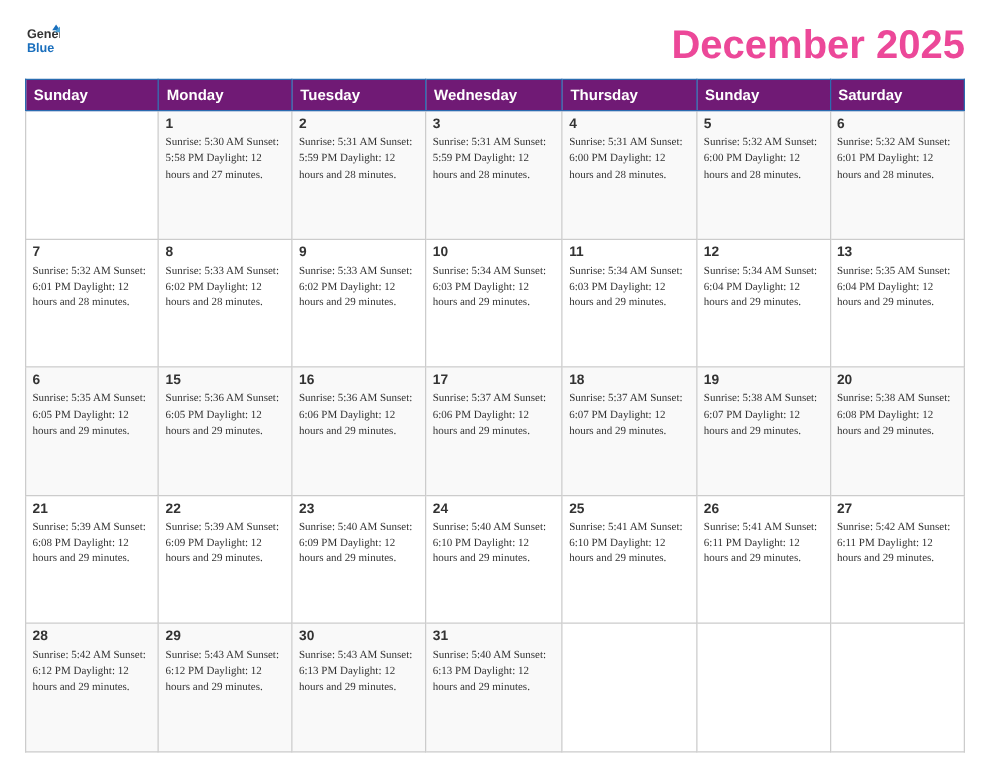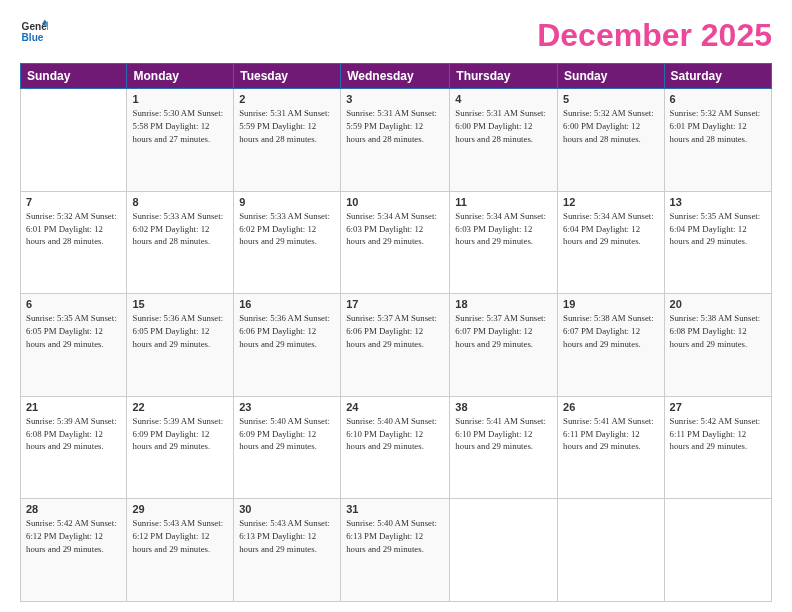--- a/index.html
+++ b/index.html
@@ -293,21 +293,21 @@
 and 29 minutes.</div>
           </td>
           <td>
             <span class="day-number">24</span>
             <div class="day-info">Sunrise: 5:40 AM
 Sunset: 6:10 PM
 Daylight: 12 hours
 and 29 minutes.</div>
           </td>
           <td>
-            <span class="day-number">38</span>
+            <span class="day-number">25</span>
             <div class="day-info">Sunrise: 5:41 AM
 Sunset: 6:10 PM
 Daylight: 12 hours
 and 29 minutes.</div>
           </td>
           <td>
             <span class="day-number">26</span>
             <div class="day-info">Sunrise: 5:41 AM
 Sunset: 6:11 PM
 Daylight: 12 hours

